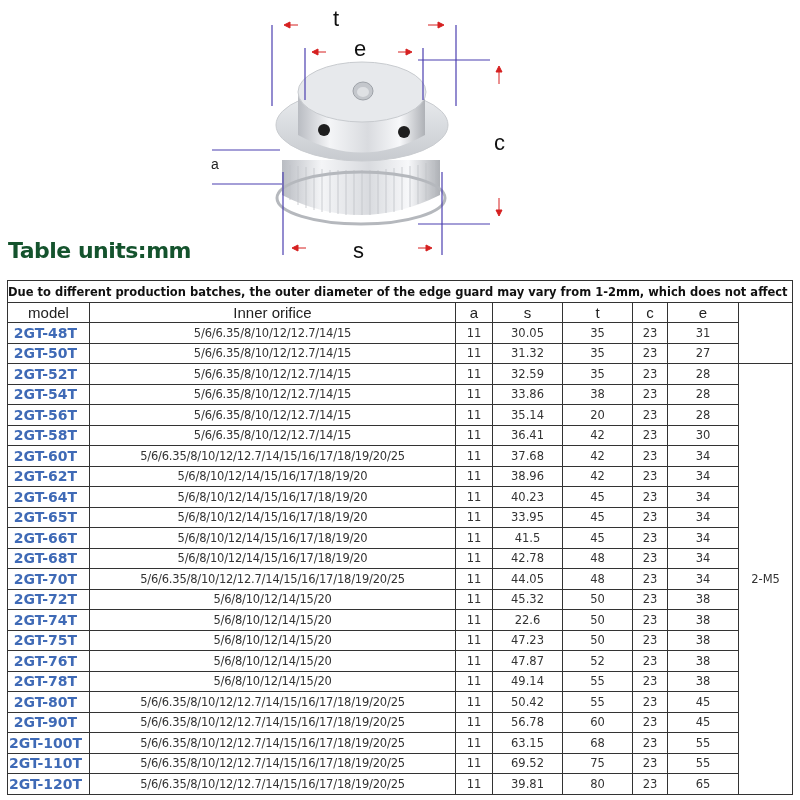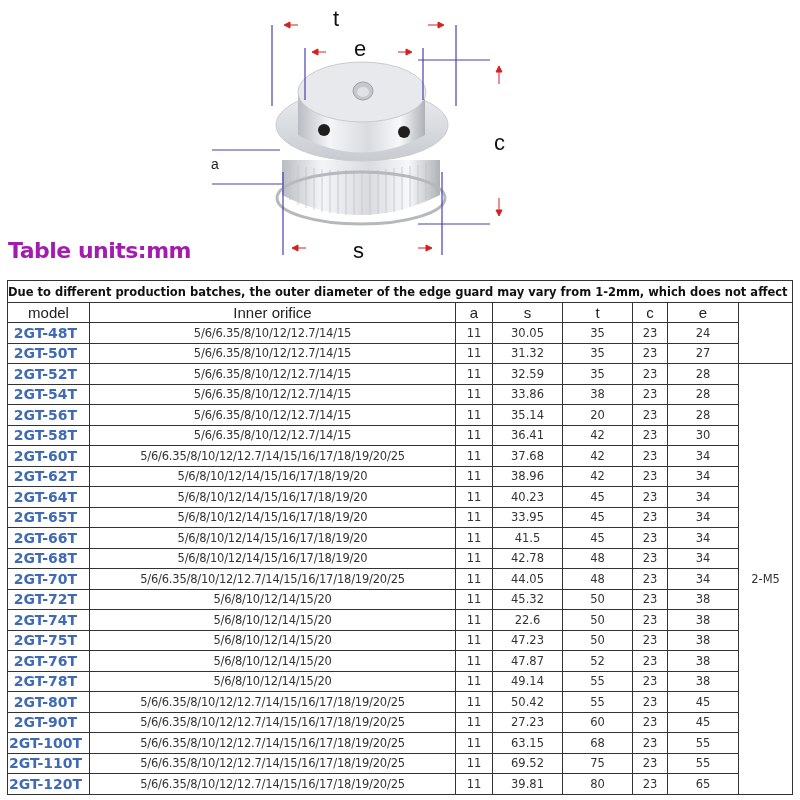--- a/index.html
+++ b/index.html
@@ -1,18 +1,18 @@
 <!DOCTYPE html>
 <html><head>
 <meta charset="utf-8">
 <style>
   html, body { margin:0; padding:0; background:#ffffff; }
   body { width:800px; height:800px; position:relative; overflow:hidden; font-family:"Liberation Sans", sans-serif; }
   .diagram { position:absolute; left:200px; top:0; width:340px; height:270px; }
-  .units-title { position:absolute; left:8px; top:238px; font-family:"DejaVu Sans", sans-serif; font-weight:bold; font-size:22px; color:#a21caf; letter-spacing:-0.5px; }
+  .units-title { position:absolute; left:8px; top:238px; font-family:"DejaVu Sans", sans-serif; font-weight:bold; font-size:22px; color:#14532d; letter-spacing:-0.5px; }
   table.spec { position:absolute; left:7px; top:280px; width:785px; border-collapse:collapse; table-layout:fixed; }
   table.spec td { border:1px solid #333; padding:0; text-align:center; height:19.5px; font-family:"DejaVu Sans", sans-serif; font-size:11.5px; color:#333; white-space:nowrap; overflow:hidden; }
   table.spec tr.notice td { height:21px; font-weight:bold; font-size:11.5px; color:#111; font-family:"DejaVu Sans", sans-serif; }
   table.spec tr.hdr td { height:19px; font-size:15px; font-family:"Liberation Sans", sans-serif; color:#222; }
   table.spec tr.hdr td.big { font-size:15px; }
   td.model { color:#3f6ab6 !important; font-weight:bold; font-size:14px !important; text-align:center; padding-right:6px !important; }
   td.orifice { font-size:11.5px; letter-spacing:-0.2px; }
   td.side { border-top:1px solid #333; }
 </style>
 </head>
@@ -136,21 +136,21 @@
       <td class="big">e</td>
       <td rowspan="3"></td>
     </tr>
   <tr>
         <td class="model">2GT-48T</td>
         <td class="orifice">5/6/6.35/8/10/12/12.7/14/15</td>
         <td>11</td>
         <td>30.05</td>
         <td>35</td>
         <td>23</td>
-        <td>24</td>
+        <td>31</td>
       </tr>
       <tr>
         <td class="model">2GT-50T</td>
         <td class="orifice">5/6/6.35/8/10/12/12.7/14/15</td>
         <td>11</td>
         <td>31.32</td>
         <td>35</td>
         <td>23</td>
         <td>27</td>
       </tr>
@@ -305,21 +305,21 @@
         <td>11</td>
         <td>50.42</td>
         <td>55</td>
         <td>23</td>
         <td>45</td>
       </tr>
       <tr>
         <td class="model">2GT-90T</td>
         <td class="orifice">5/6/6.35/8/10/12/12.7/14/15/16/17/18/19/20/25</td>
         <td>11</td>
-        <td>27.23</td>
+        <td>56.78</td>
         <td>60</td>
         <td>23</td>
         <td>45</td>
       </tr>
       <tr>
         <td class="model">2GT-100T</td>
         <td class="orifice">5/6/6.35/8/10/12/12.7/14/15/16/17/18/19/20/25</td>
         <td>11</td>
         <td>63.15</td>
         <td>68</td>

